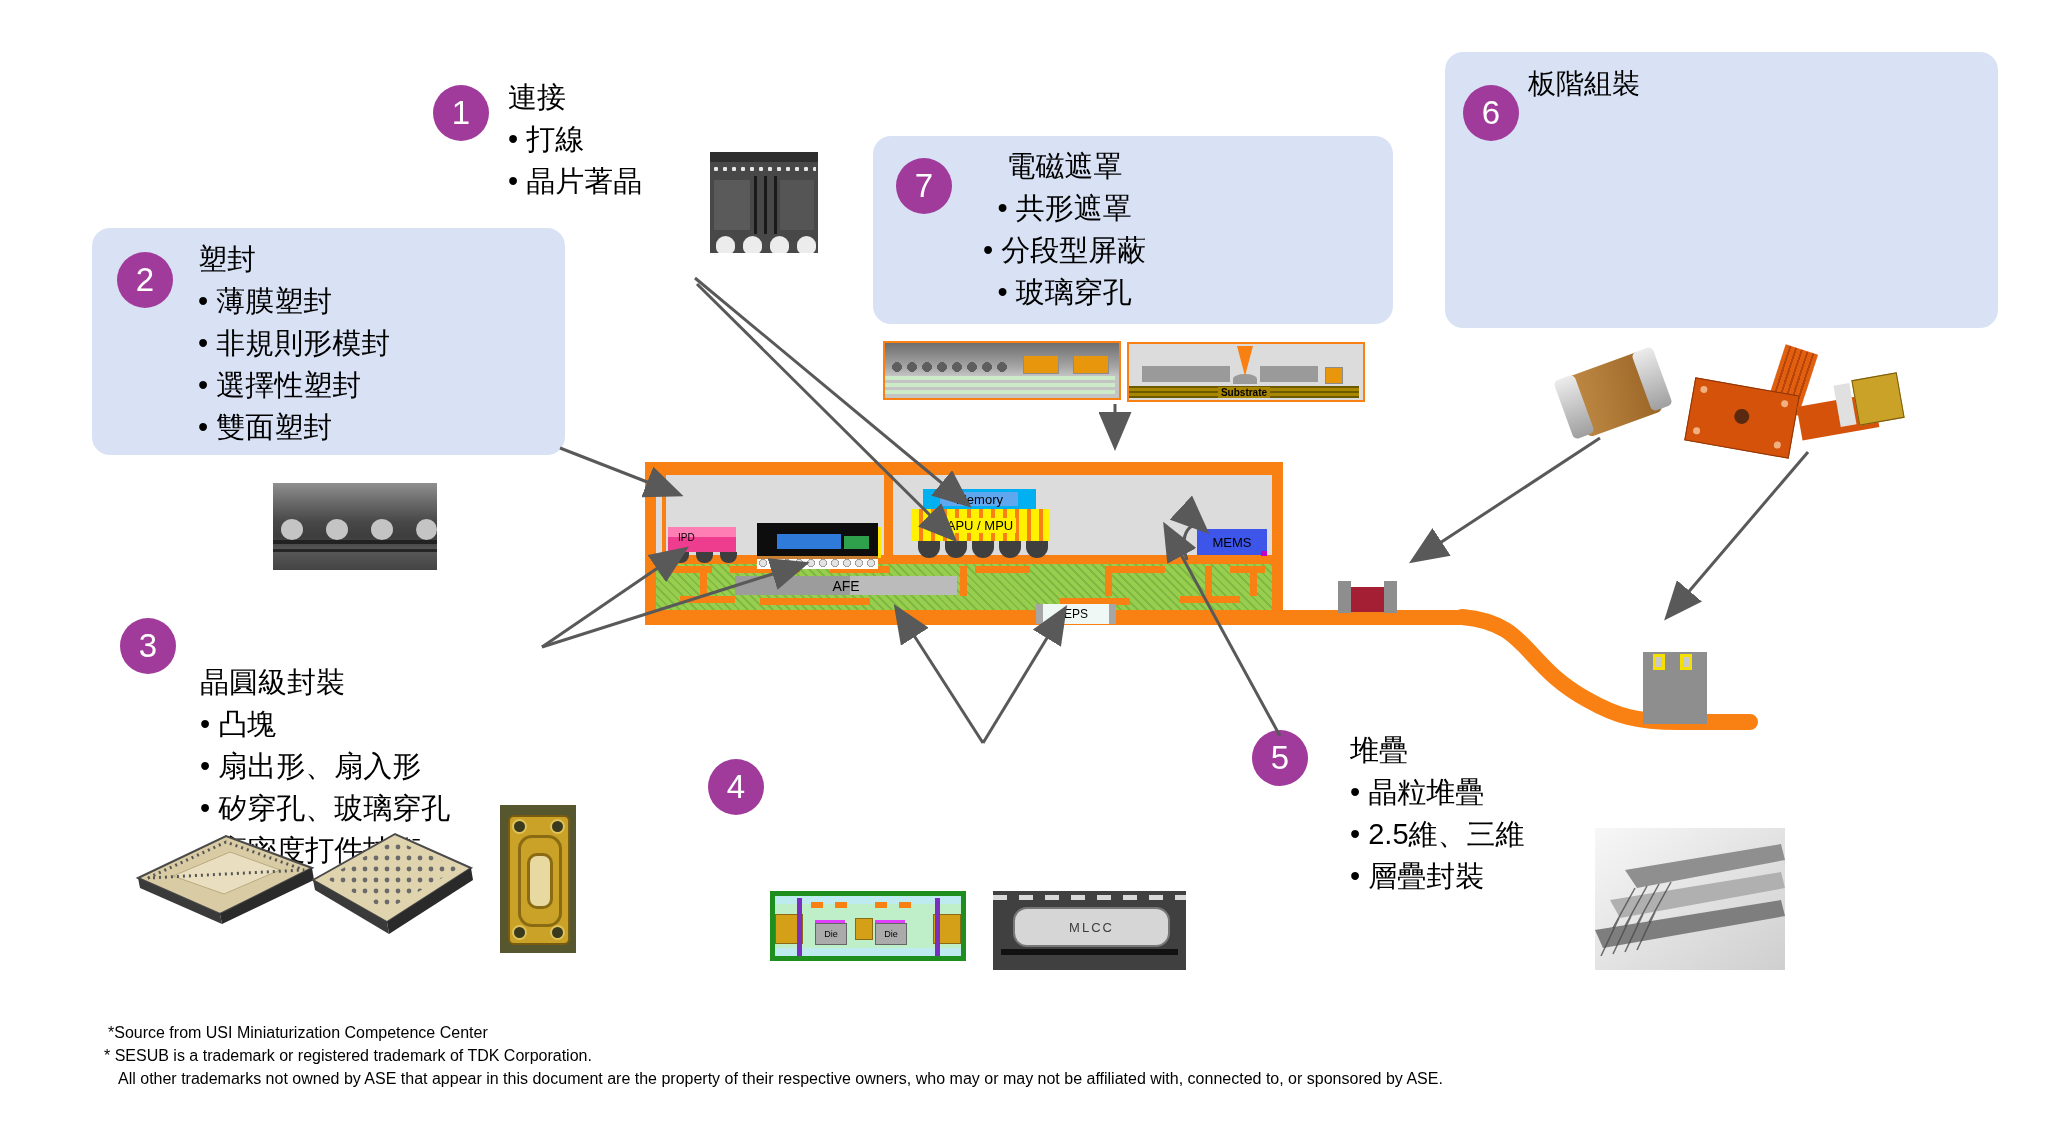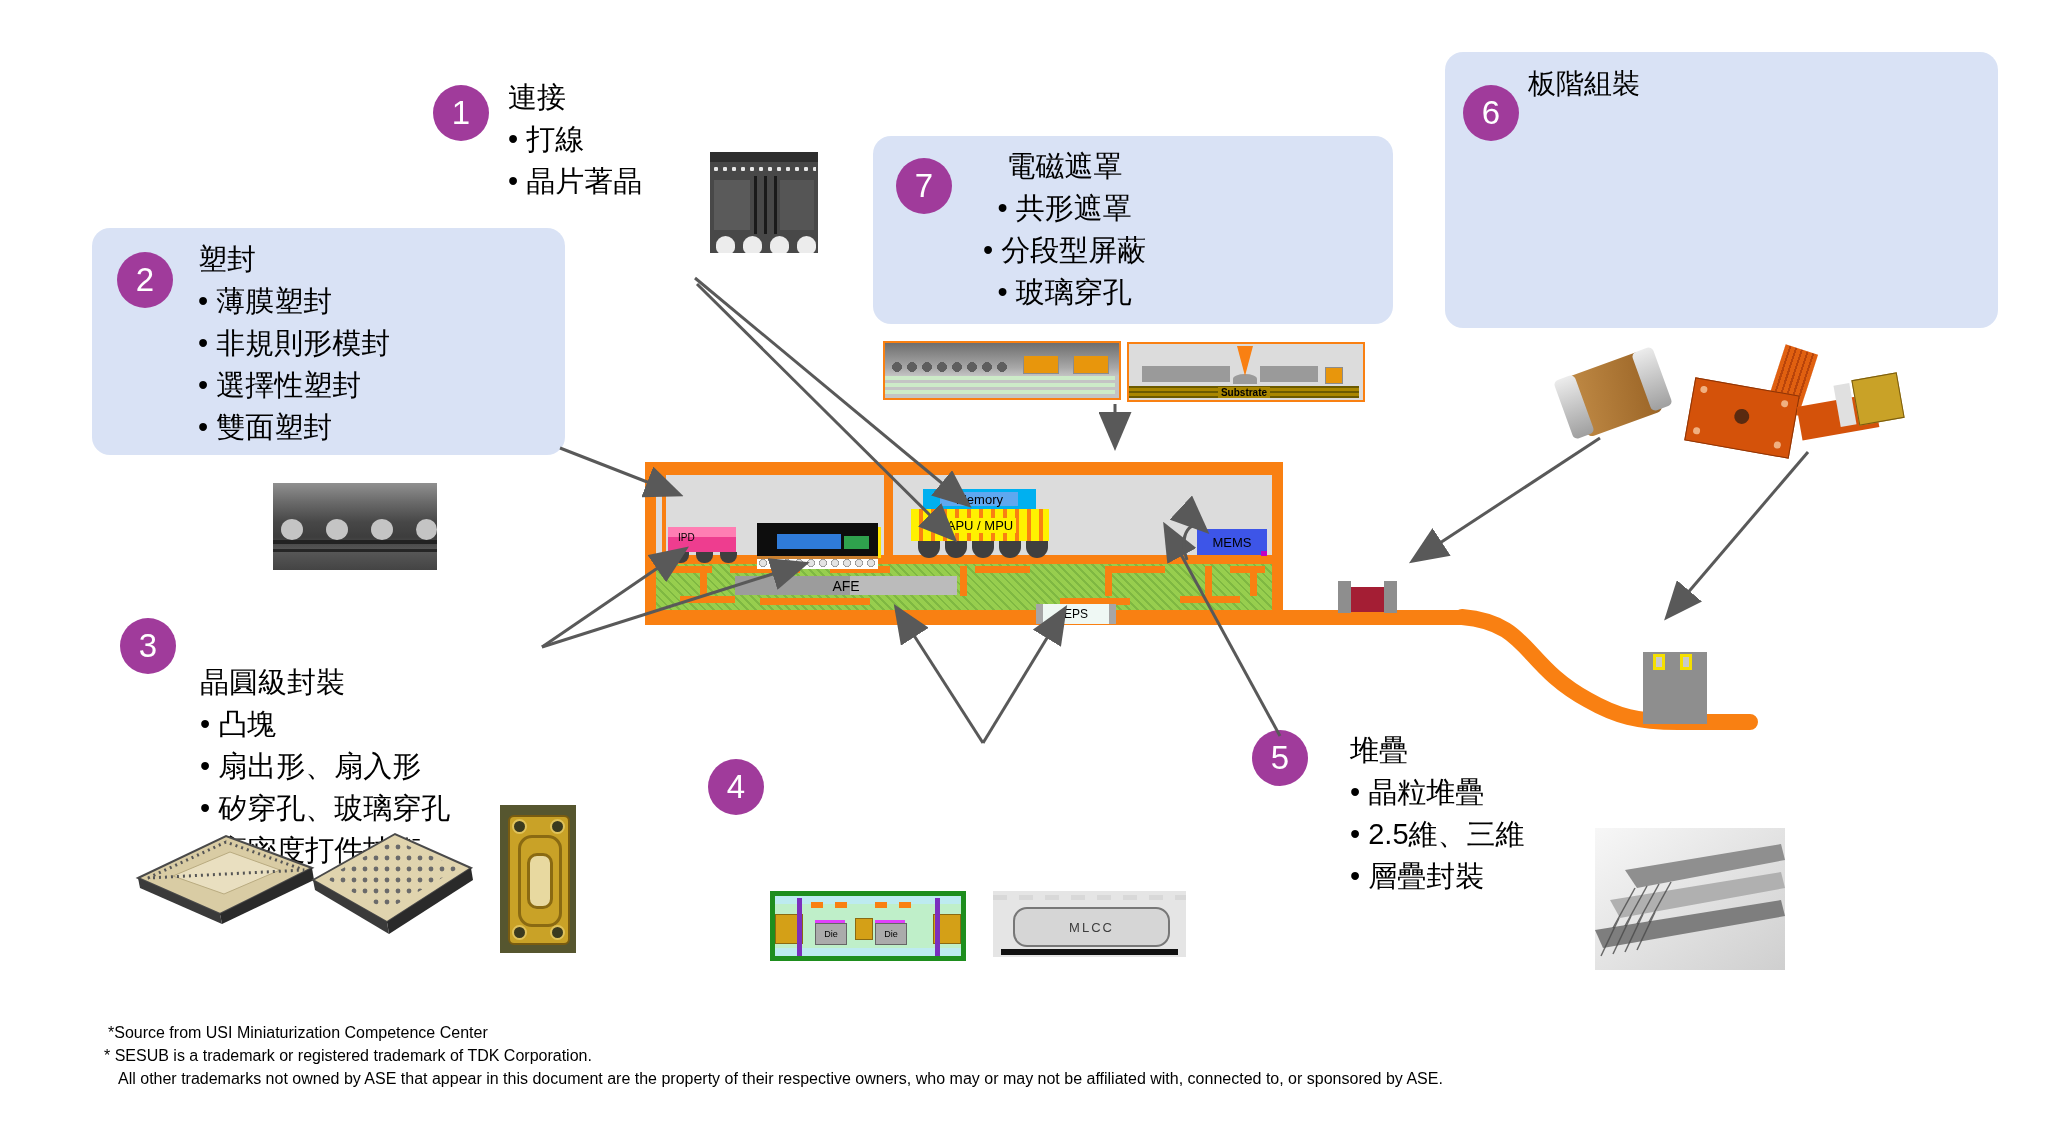--- a/index.html
+++ b/index.html
@@ -249,21 +249,21 @@
     <div class="abs" style="left:40px;top:24px;width:30px;height:3px;background:#e040fb;"></div>
     <div class="abs" style="left:100px;top:24px;width:30px;height:3px;background:#e040fb;"></div>
     <div class="abs" style="left:40px;top:27px;width:30px;height:20px;background:#ababab;border:1px solid #666;display:flex;align-items:center;justify-content:center;font-size:9px;">
         <span>Die</span>
       </div>
     <div class="abs" style="left:100px;top:27px;width:30px;height:20px;background:#ababab;border:1px solid #666;display:flex;align-items:center;justify-content:center;font-size:9px;">
         <span>Die</span>
       </div>
   </div>
 
-  <div class="abs" style="left:993px;top:891px;width:193px;height:66px;background:#e5e5e5;overflow:hidden;text-align:right;">
+  <div class="abs" style="left:993px;top:891px;width:193px;height:79px;background:#404040;overflow:hidden;text-align:right;">
     <div class="abs" style="left:0;top:4px;width:193px;height:5px;background:repeating-linear-gradient(90deg,#d8d8d8 0 14px,transparent 14px 26px);"></div>
     <div class="abs" style="left:20px;top:16px;width:153px;height:36px;background:#d6d6d6;border:2px solid #777;border-radius:14px;display:flex;align-items:center;justify-content:center;font-size:13px;letter-spacing:2px;color:#3d3d3d;">
       <span>MLCC</span>
     </div>
     <div class="abs" style="left:8px;top:58px;width:177px;height:6px;background:#111;"></div>
   </div>
 
   <svg class="abs" style="left:1595px;top:828px;" width="190" height="142">
     <rect width="190" height="142" fill="#e9e9e9"></rect>
     <rect width="190" height="142" fill="url(#sgrad)"></rect>

